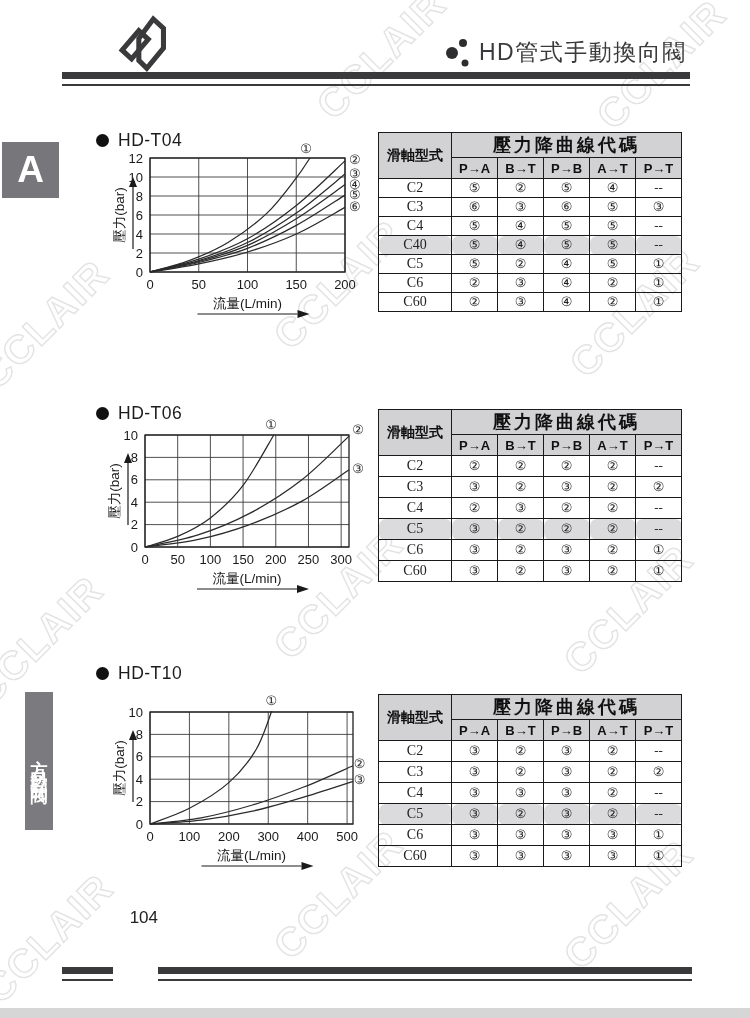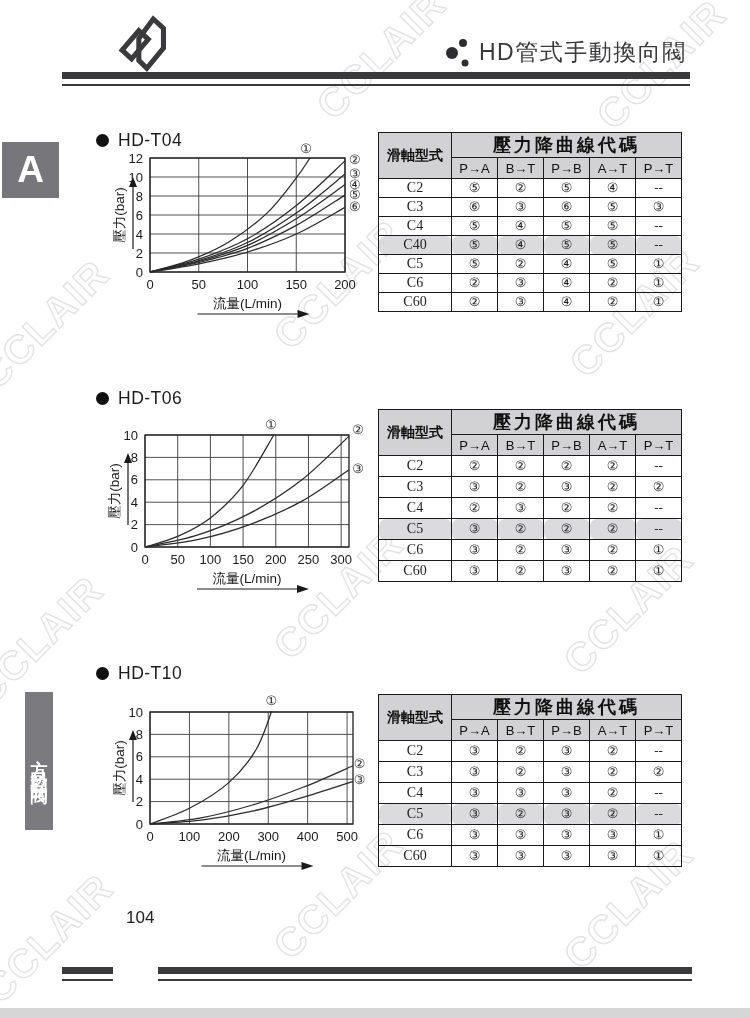--- a/index.html
+++ b/index.html
@@ -19,21 +19,21 @@
   
   .tab-a{position:absolute;left:2px;top:142px;width:57px;height:56px;background:#77777b;
          color:#fff;font-size:37px;font-weight:bold;display:flex;align-items:center;justify-content:center;}
   .tab-side{position:absolute;left:25px;top:692px;width:28px;height:138px;background:#7b7b7f;
          color:#fff;font-size:17px;font-weight:bold;writing-mode:vertical-rl;text-orientation:upright;
          letter-spacing:7px;display:flex;align-items:center;justify-content:center;padding-top:6px;box-sizing:border-box;}
   
   .sec{position:absolute;left:96px;display:flex;align-items:center;gap:9px;}
   .bullet{width:13px;height:13px;border-radius:50%;background:#111;flex:0 0 auto;}
   .sec-label{font-size:17.5px;font-weight:500;color:#1c1c1c;letter-spacing:.5px;}
-  #sec-0{top:130px}#sec-1{top:388px}#sec-2{top:663px}
+  #sec-0{top:130px}#sec-1{top:403px}#sec-2{top:663px}
   
   .chart{position:absolute;}
   #chart-0{left:98px;top:138px;width:290px;height:185px;}
   #chart-1{left:95px;top:403px;width:295px;height:192px;}
   #chart-2{left:98px;top:680px;width:295px;height:192px;}
   .chart svg{display:block}
   .chart .grid{stroke:#3c3c3c;stroke-width:.9;}
   .chart .frame{stroke:#1f1f1f;stroke-width:1.3;fill:none;}
   .chart .curve{stroke:#2a2a2a;stroke-width:1.25;fill:none;}
   .chart .tick{font-size:13px;fill:#1a1a1a;font-family:"Liberation Sans",sans-serif;}
@@ -41,32 +41,32 @@
   .chart .atitle{font-size:13.5px;fill:#1a1a1a;}
   .chart .aline{stroke:#1a1a1a;stroke-width:1.2;}
   .chart .ahead{fill:#1a1a1a;}
   
   .tbl{position:absolute;}
   #table-0{left:378px;top:132px;} #table-1{left:378px;top:409px;} #table-2{left:378px;top:694px;}
   table.pd{border-collapse:collapse;border:1.5px solid #1a1a1a;background:transparent;padding-left:16px;}
   table.pd th,table.pd td{border:1px solid #1a1a1a;text-align:center;vertical-align:middle;padding:0 2px;}
   table.pd thead th{background:#d2d2d4;font-weight:bold;font-size:18px;color:#111;height:20px;}
   table.pd th.grp{letter-spacing:3px;}
-  table.pd th.sub{font-weight:normal;font-size:13px;letter-spacing:0;}
+  table.pd th.sub{font-weight:bold;font-size:13px;letter-spacing:0;}
   table.pd .ctype{width:68px;font-family:"Liberation Serif",serif;font-size:14px;}
   table.pd td{width:41px;font-size:13px;font-family:"Liberation Serif",serif;}
   table.t7 tbody td{height:18px;} table.t6 tbody td{height:20px;}
   tr.hl td{background:#dbdbdd;border-radius:7px;}
   tr.dashed-top td{border-top:1.3px dashed #1a1a1a;}
   
   .fbar1{position:absolute;left:62px;top:967px;width:51px;height:7px;background:#3a3a3c;}
   .fbar2{position:absolute;left:158px;top:967px;width:534px;height:7px;background:#3a3a3c;}
   .fline1{position:absolute;left:62px;top:979px;width:51px;height:2px;background:#3a3a3c;}
   .fline2{position:absolute;left:158px;top:979px;width:534px;height:2px;background:#3a3a3c;}
-  .page-num{position:absolute;left:114px;top:908px;width:44px;text-align:left;font-size:17px;color:#222;margin-left:12px;}
+  .page-num{position:absolute;left:114px;top:908px;width:44px;text-align:right;font-size:17px;color:#222;}
   .bottom-strip{position:absolute;left:0;top:1008px;width:750px;height:10px;background:#d6d6d6;}
 </style>
 </head>
 <body>
 
 <div class="page">
 
   <div id="wm-layer">
       <div class="wm" style="left: 300px; top: 32px;">CCLAIR</div>
       <div class="wm" style="left: 580px; top: 42px;">CCLAIR</div>

